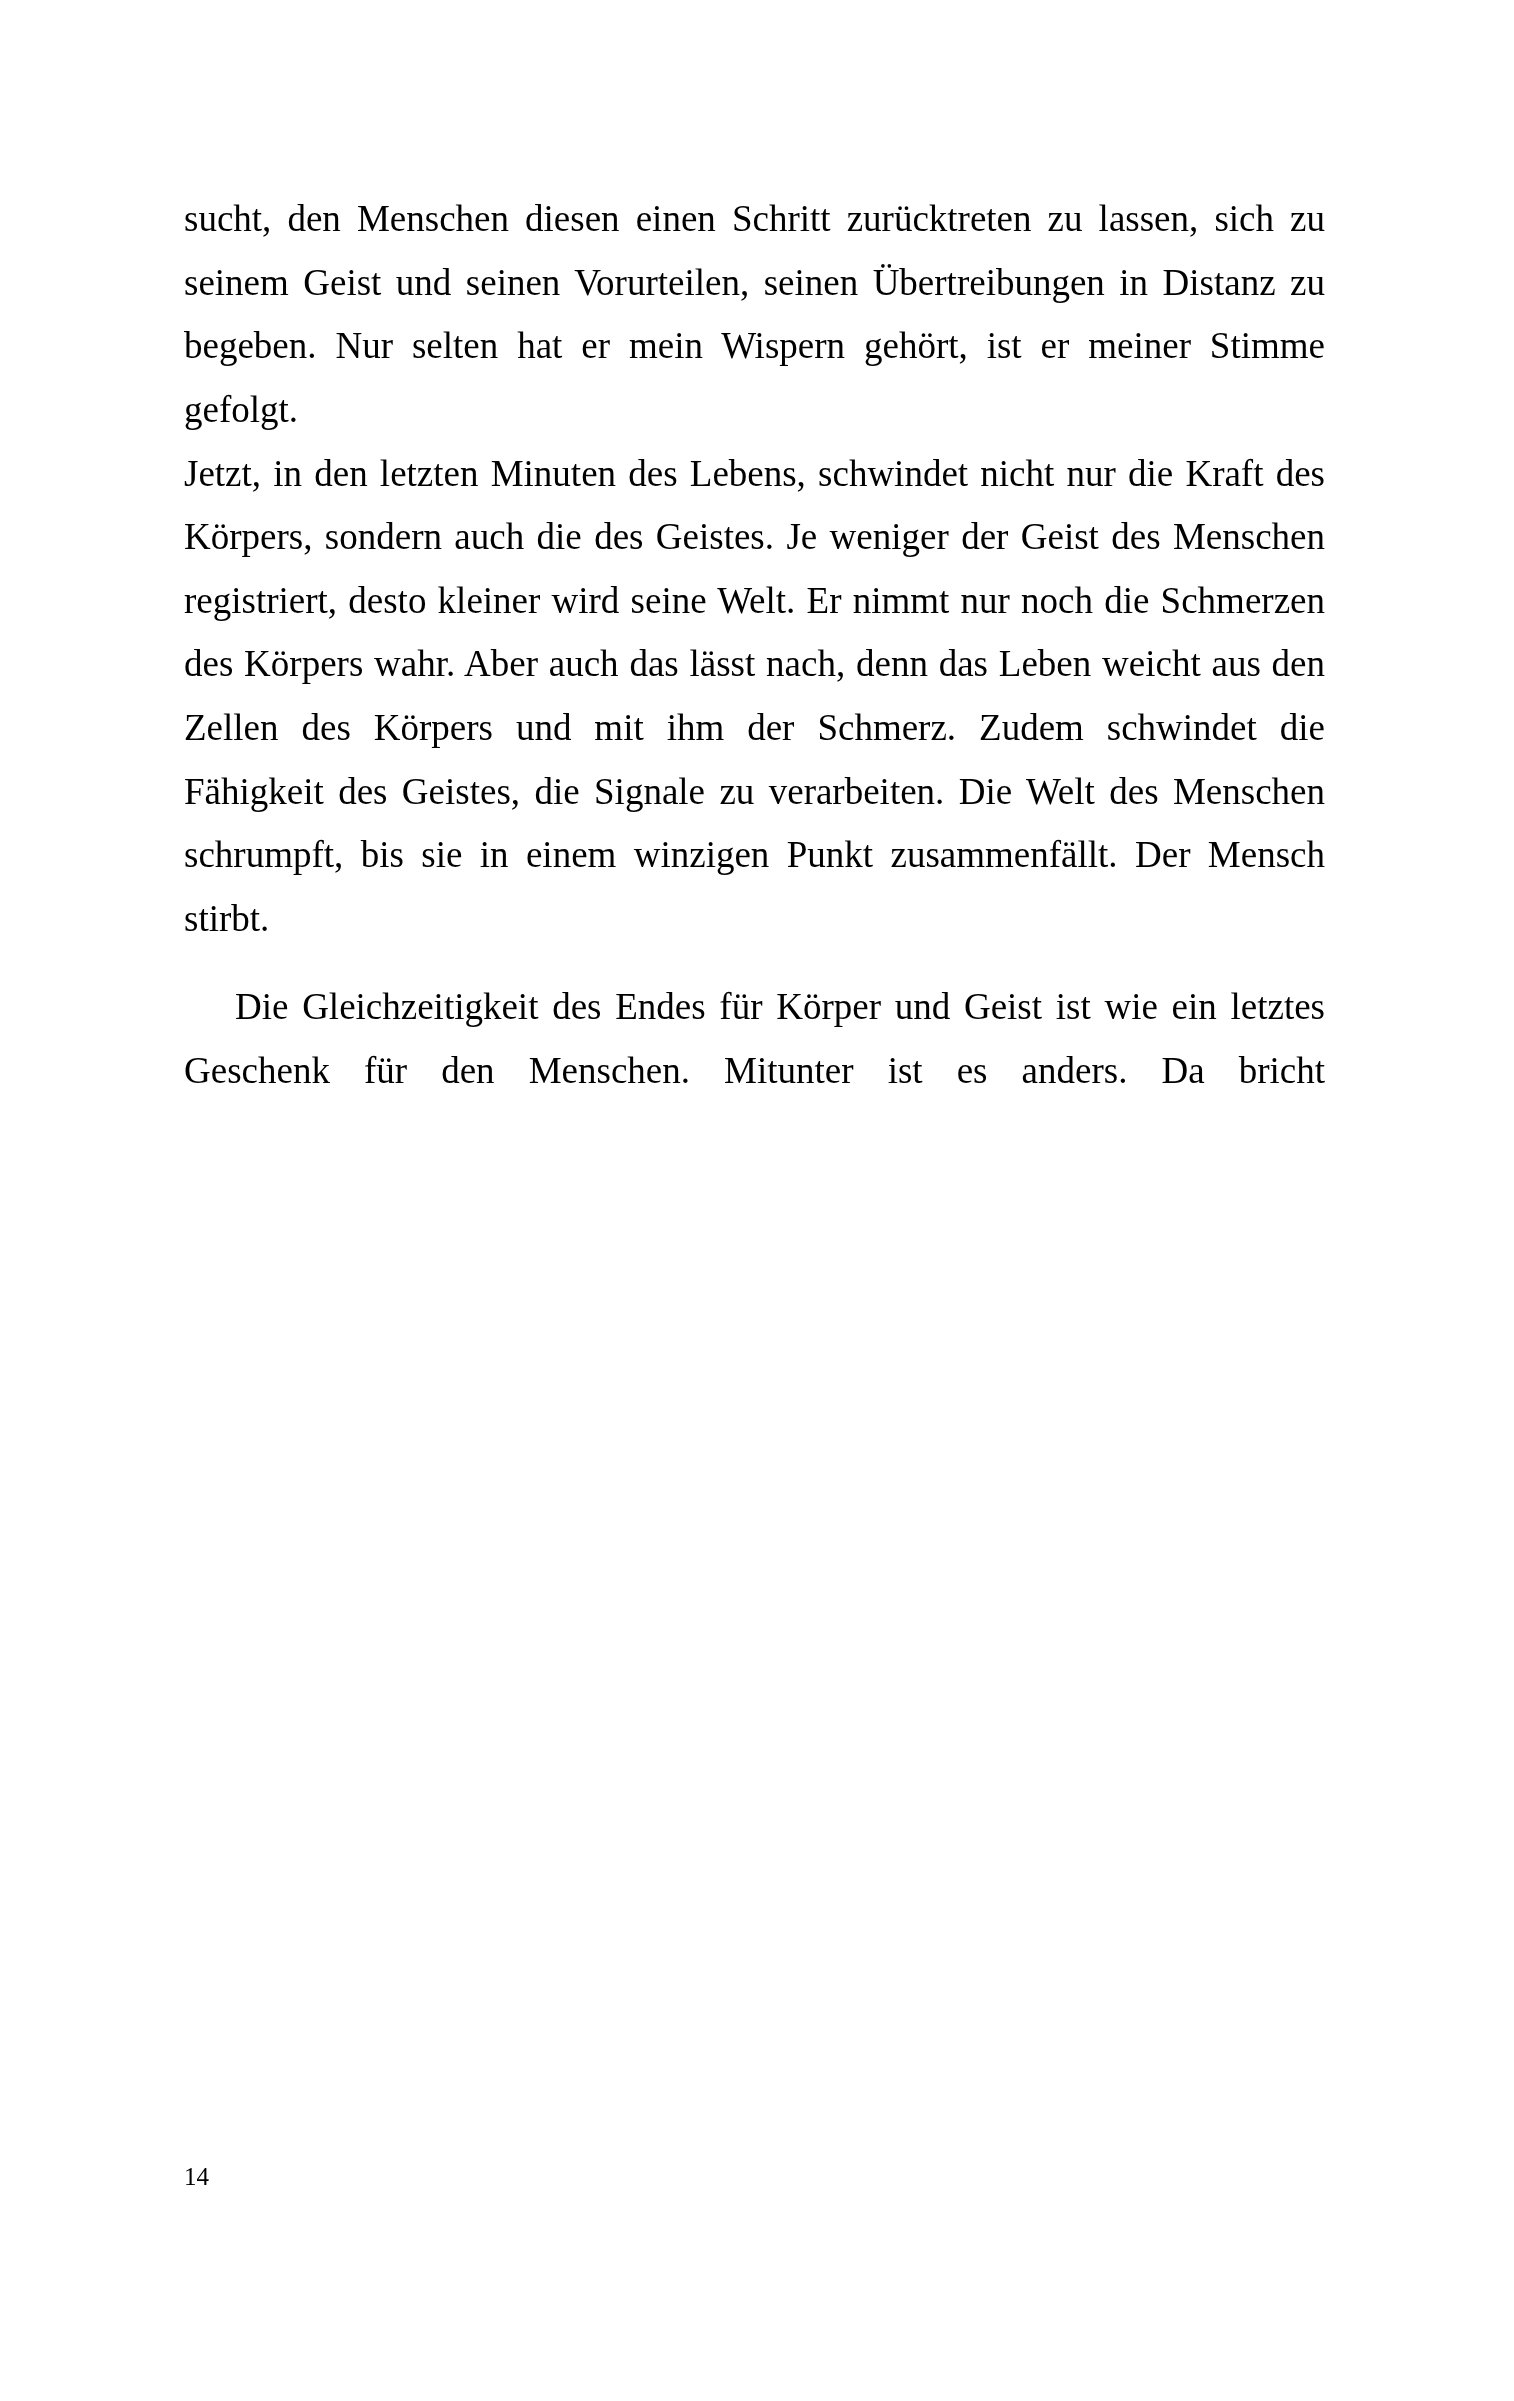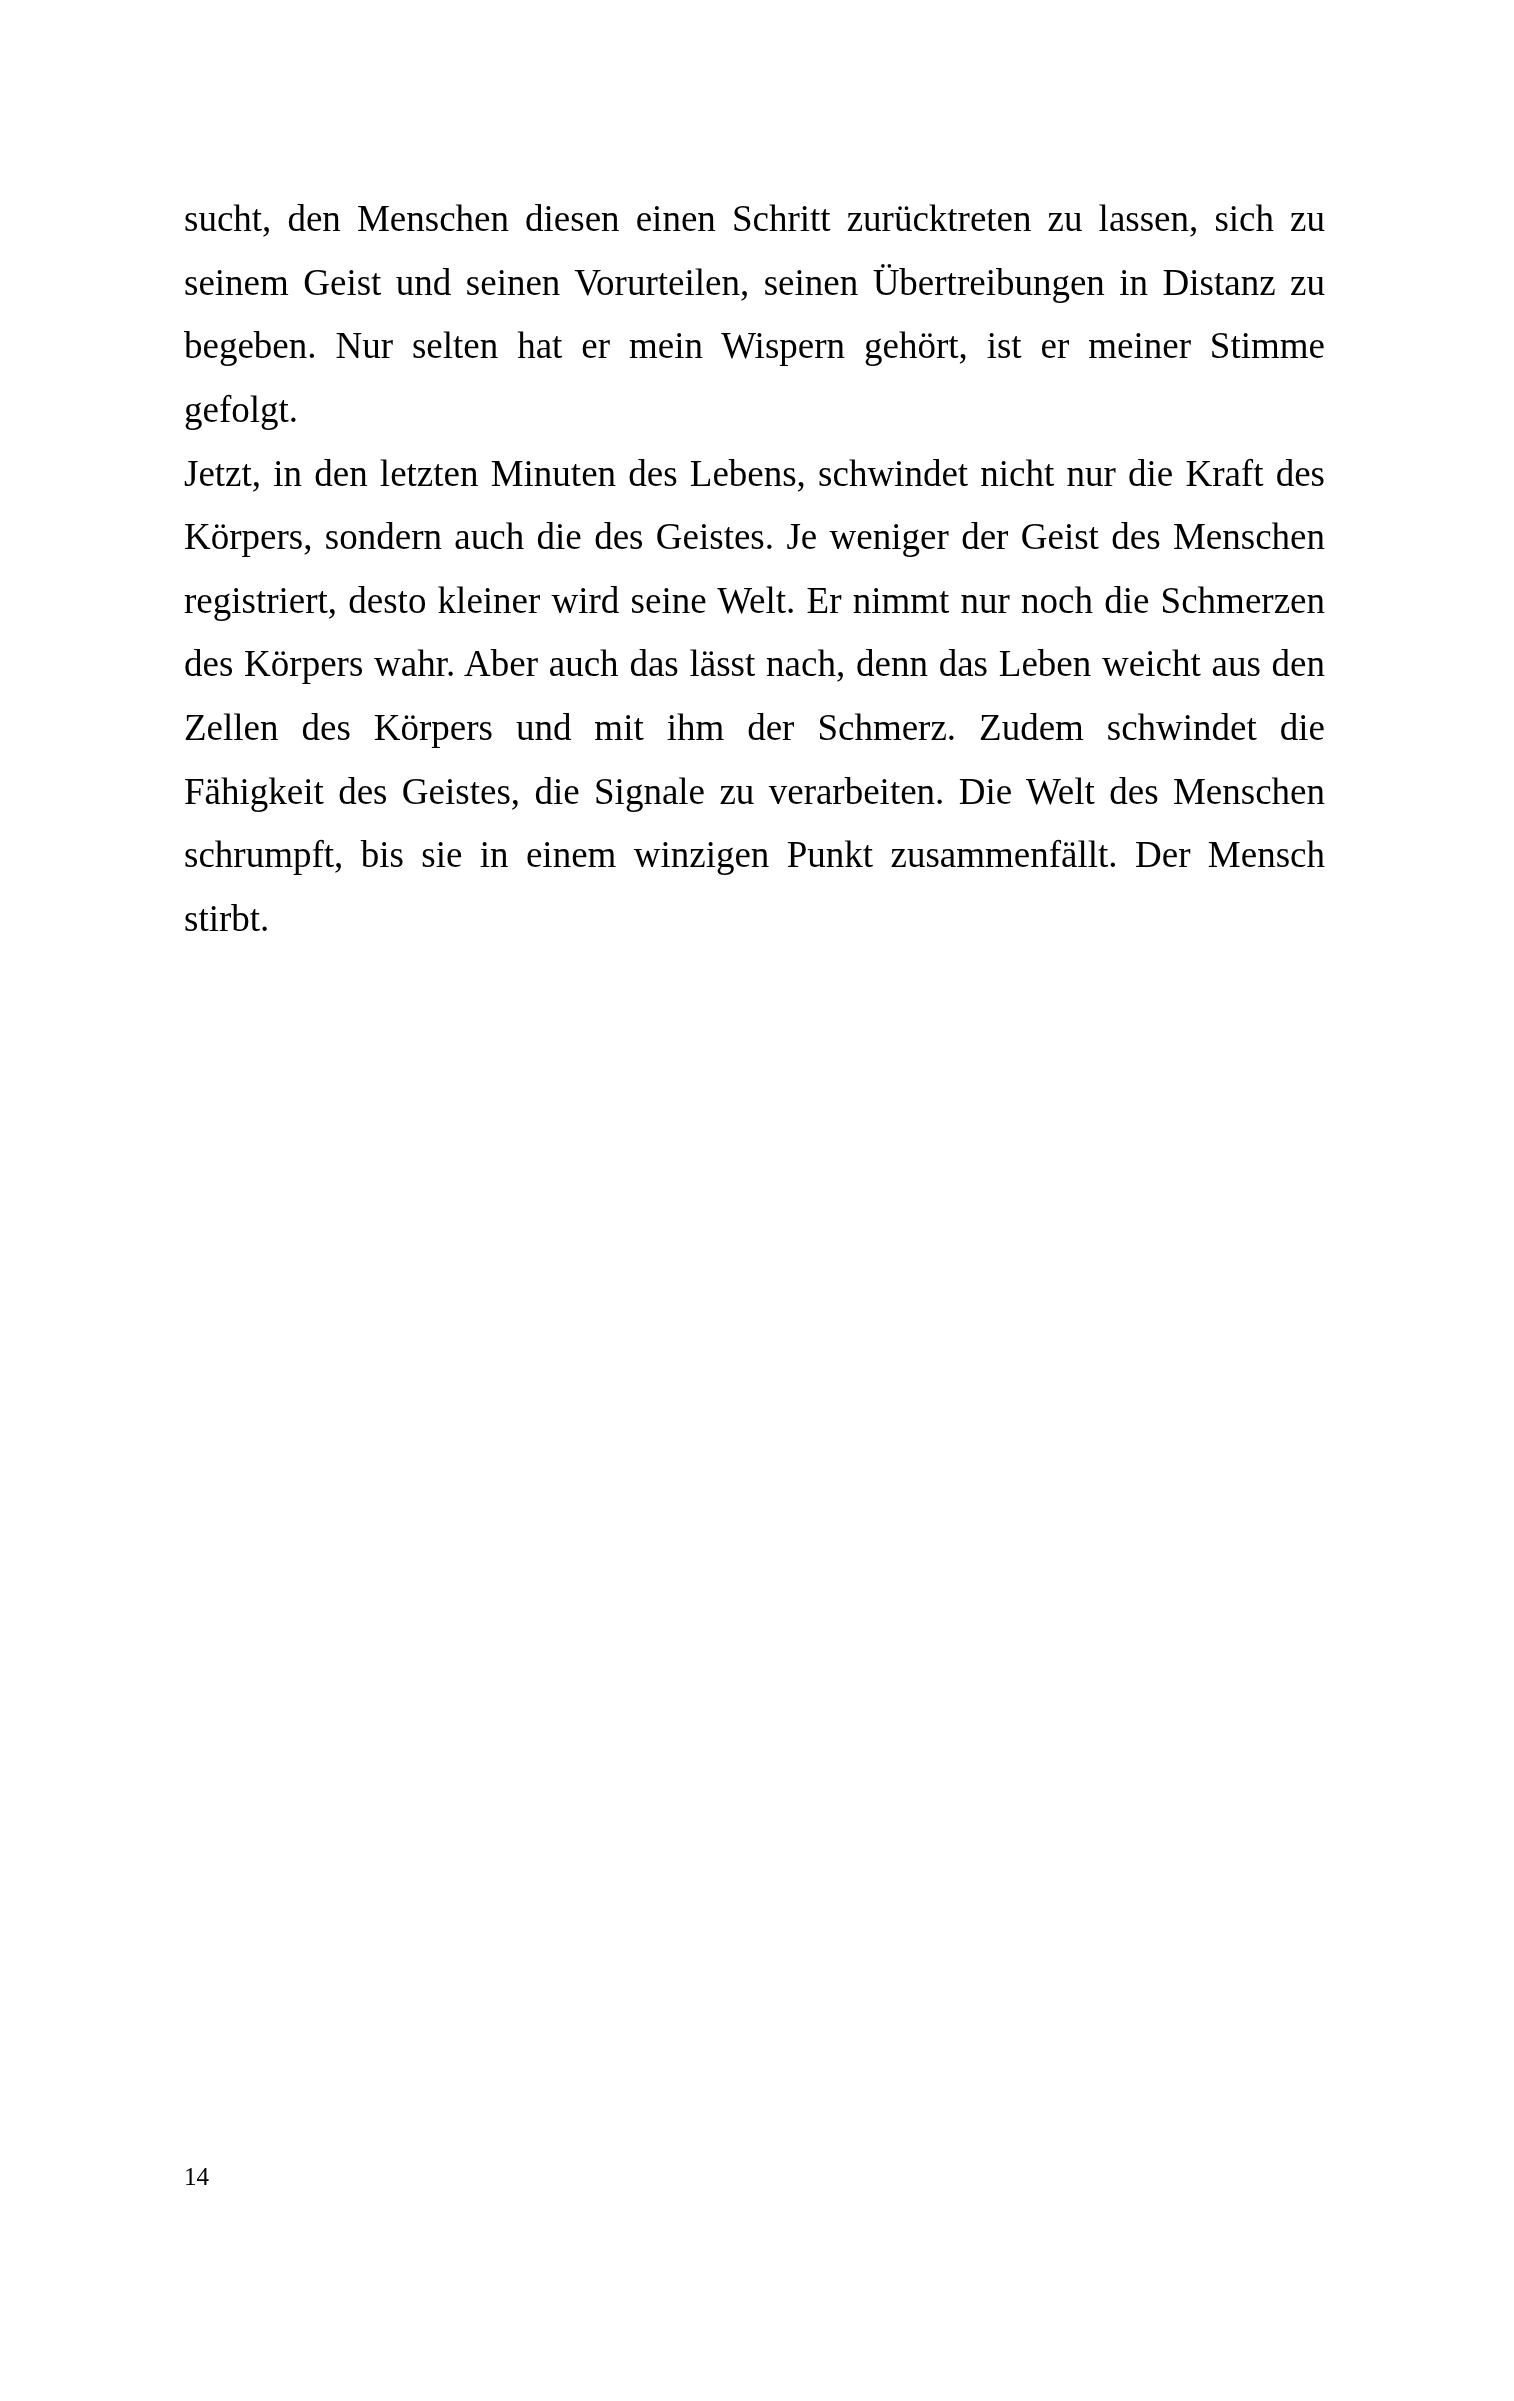--- a/index.html
+++ b/index.html
@@ -63,19 +63,20 @@
 <body>
 
 <div class="page">
 
   <div class="text-block">
 
     <p class="para continued justify-last">sucht, den Menschen diesen einen Schritt zurücktreten zu lassen, sich zu seinem Geist und seinen Vorurteilen, seinen Übertreibungen in Distanz zu begeben. Nur selten hat er mein Wispern gehört, ist er meiner Stimme gefolgt.</p>
 
     <p class="para continued">Jetzt, in den letzten Minuten des Lebens, schwindet nicht nur die Kraft des Körpers, sondern auch die des Geistes. Je weniger der Geist des Menschen registriert, desto kleiner wird seine Welt. Er nimmt nur noch die Schmerzen des Körpers wahr. Aber auch das lässt nach, denn das Leben weicht aus den Zellen des Körpers und mit ihm der Schmerz. Zudem schwindet die Fähigkeit des Geistes, die Signale zu verarbeiten. Die Welt des Menschen schrumpft, bis sie in einem winzigen Punkt zusammenfällt. Der Mensch stirbt.</p>
 
+    <p class="para indented justify-last">Die Gleichzeitigkeit des Endes für Körper und Geist ist wie ein letztes Geschenk für den Menschen. Mitunter ist es anders. Da bricht</p>
 
   </div>
 
   <div class="folio">14</div>
 
 </div>
 
 
 </body></html>

